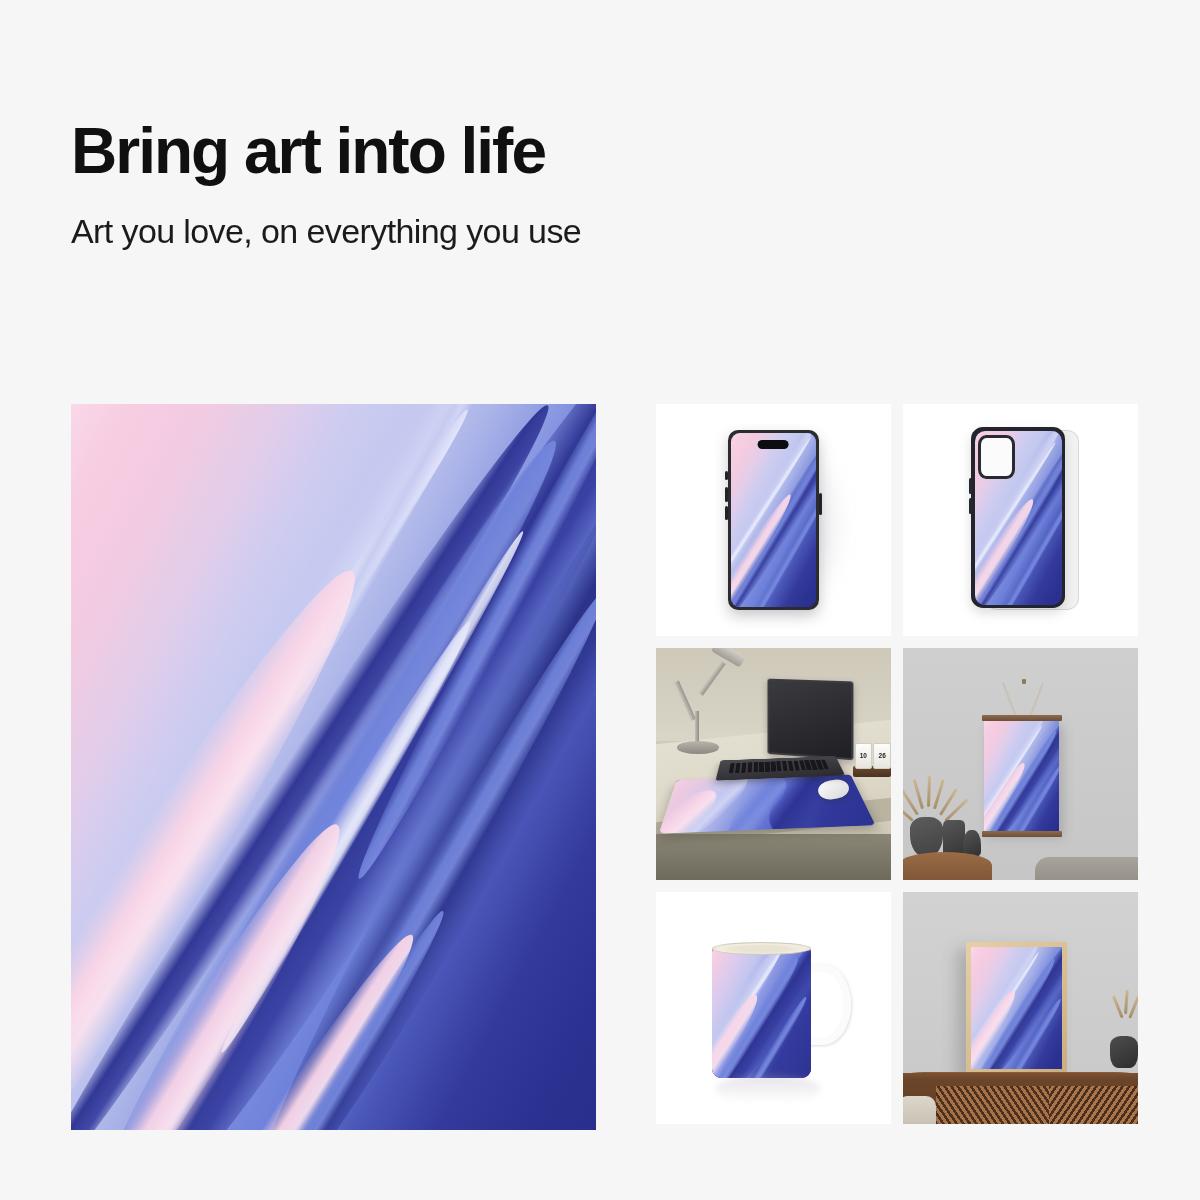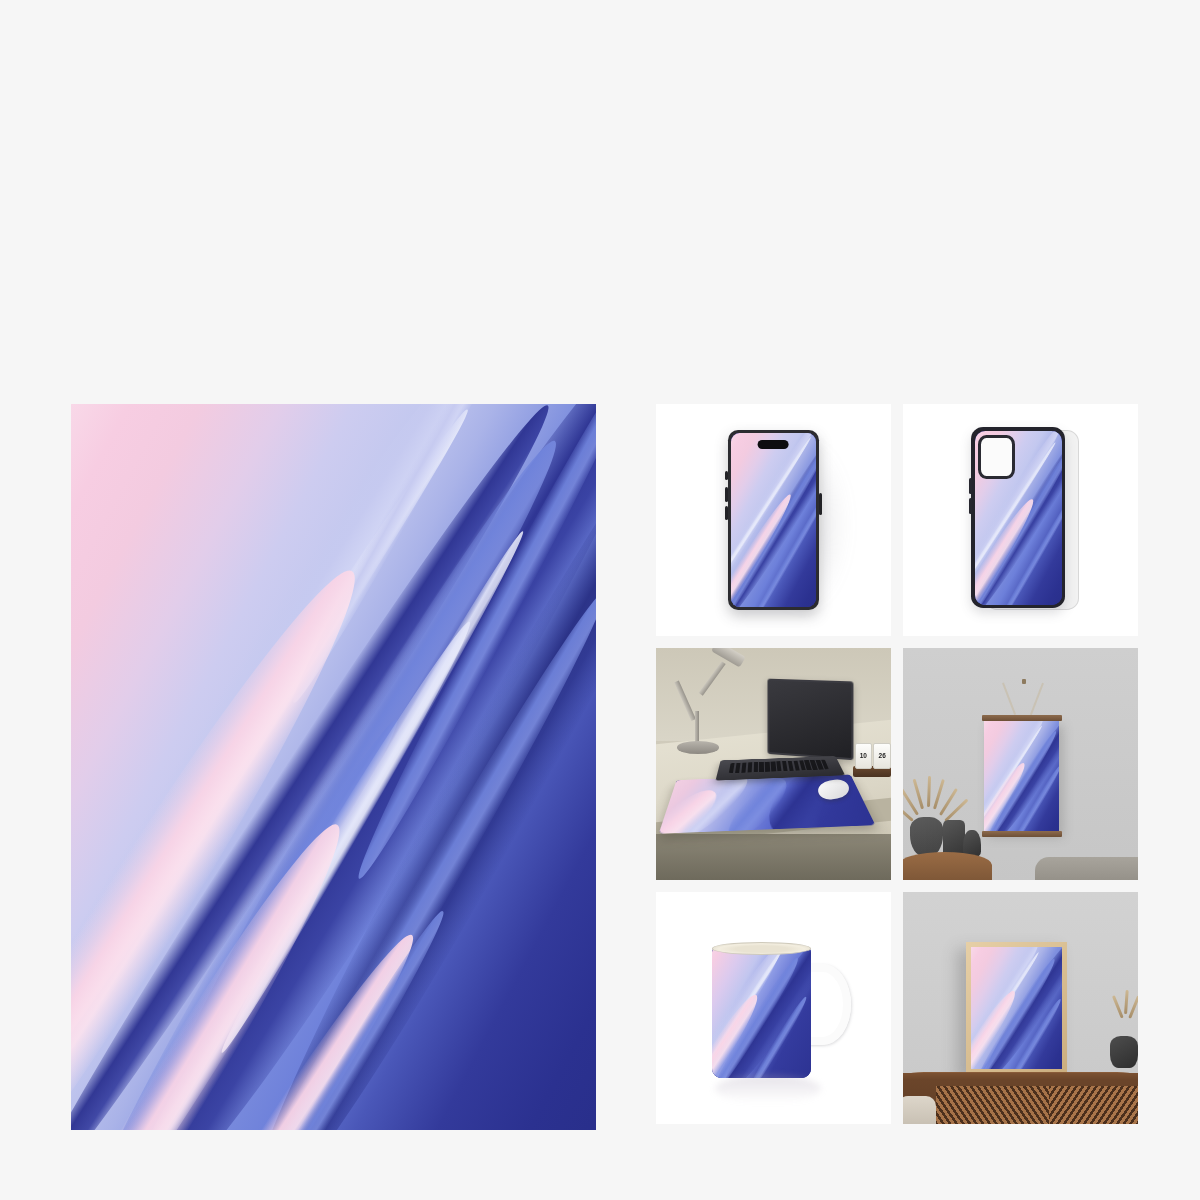--- a/index.html
+++ b/index.html
@@ -331,20 +331,24 @@
              border-radius: 38% 38% 30% 30%/30% 30% 40% 40%; }
   .fr-grass { position:absolute; left:90%; top:40%; width:10%; height:24%; }
   .fr-chair { position:absolute; left:-2%; top:88%; width:16%; height:14%;
               background: linear-gradient(180deg,#ddd6ca,#c5bdb0); border-radius: 10px 10px 0 0; }
 </style>
 </head>
 <body>
 
 <div class="page">
 
+  <div class="header">
+    <div class="headline">Bring art into life</div>
+    <div class="subhead">Art you love, on everything you use</div>
+  </div>
 
   <div class="hero">
     <div class="art">
       <div class="layer base"></div>
       <div class="layer">
 
         <div class="streak s-ind" style="left:52%; top:-14%; width:19%;  height:128%; transform:rotate(31deg); border-radius:48%;"></div>
         <div class="streak s-dk" style="left:70%; top:-10%; width:15%;  height:124%; transform:rotate(29deg); border-radius:48%;"></div>
         <div class="streak s-ind" style="left:38%; top:-4%;  width:8%;   height:118%; transform:rotate(33deg); border-radius:50%;"></div>
 

